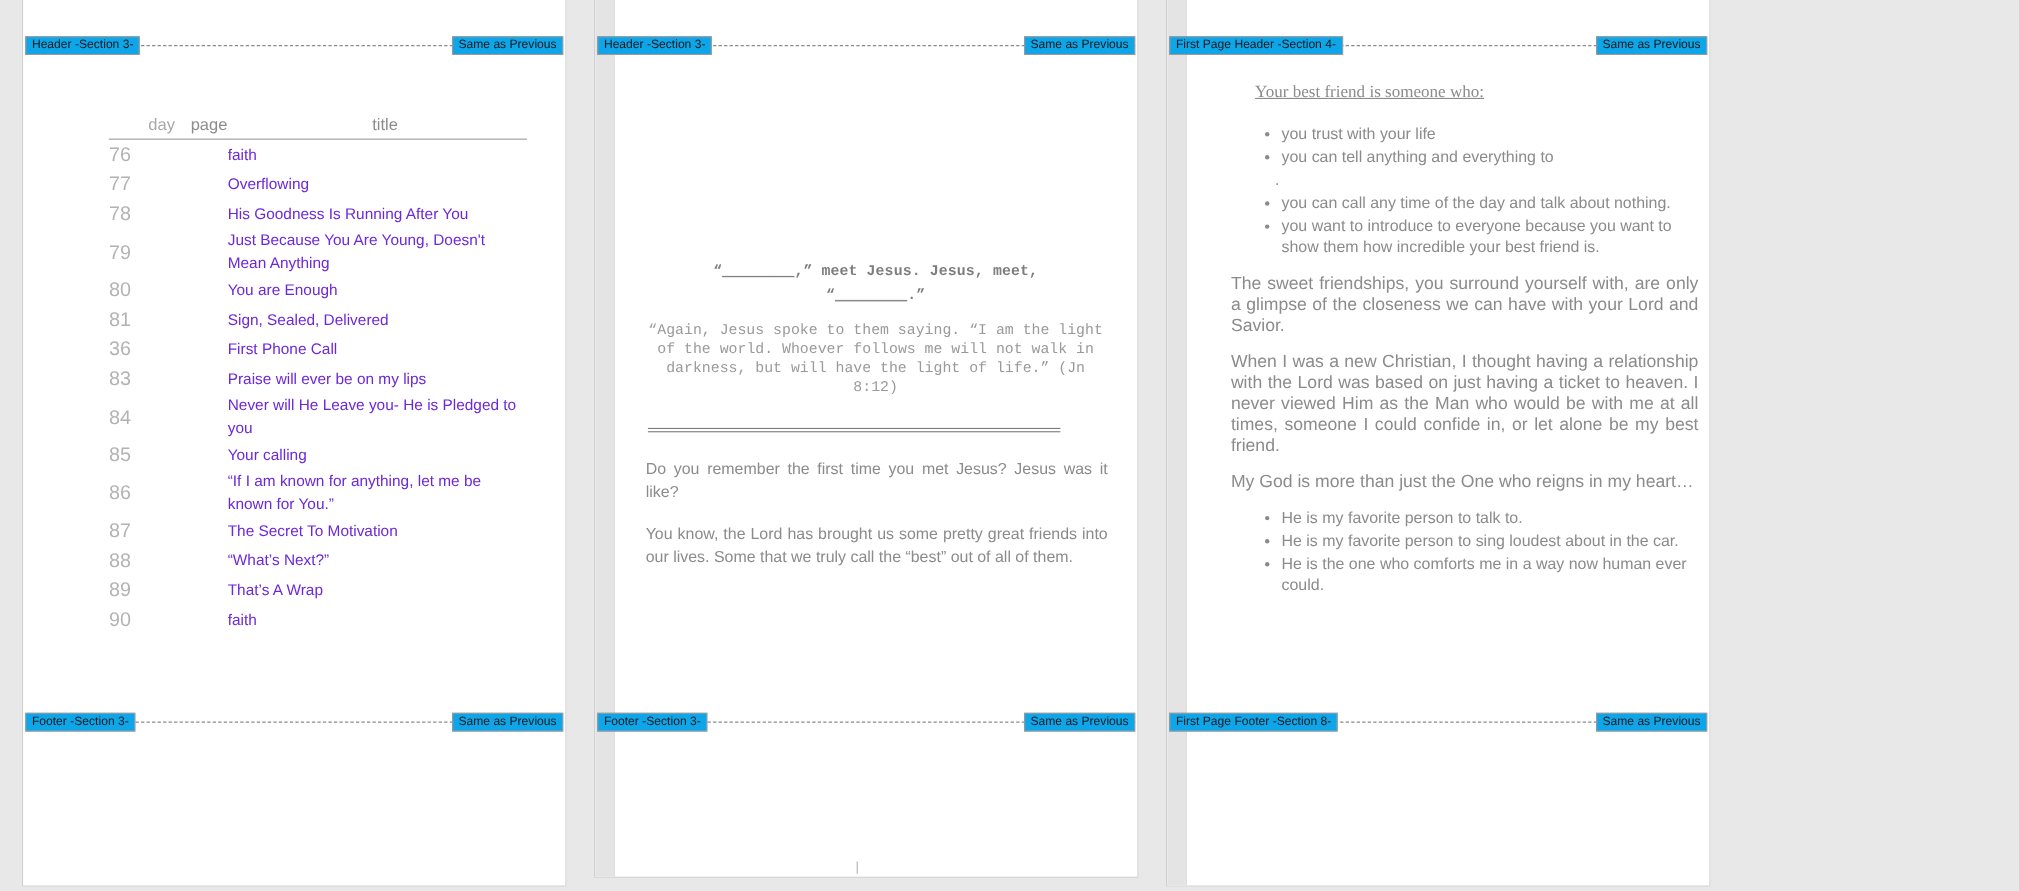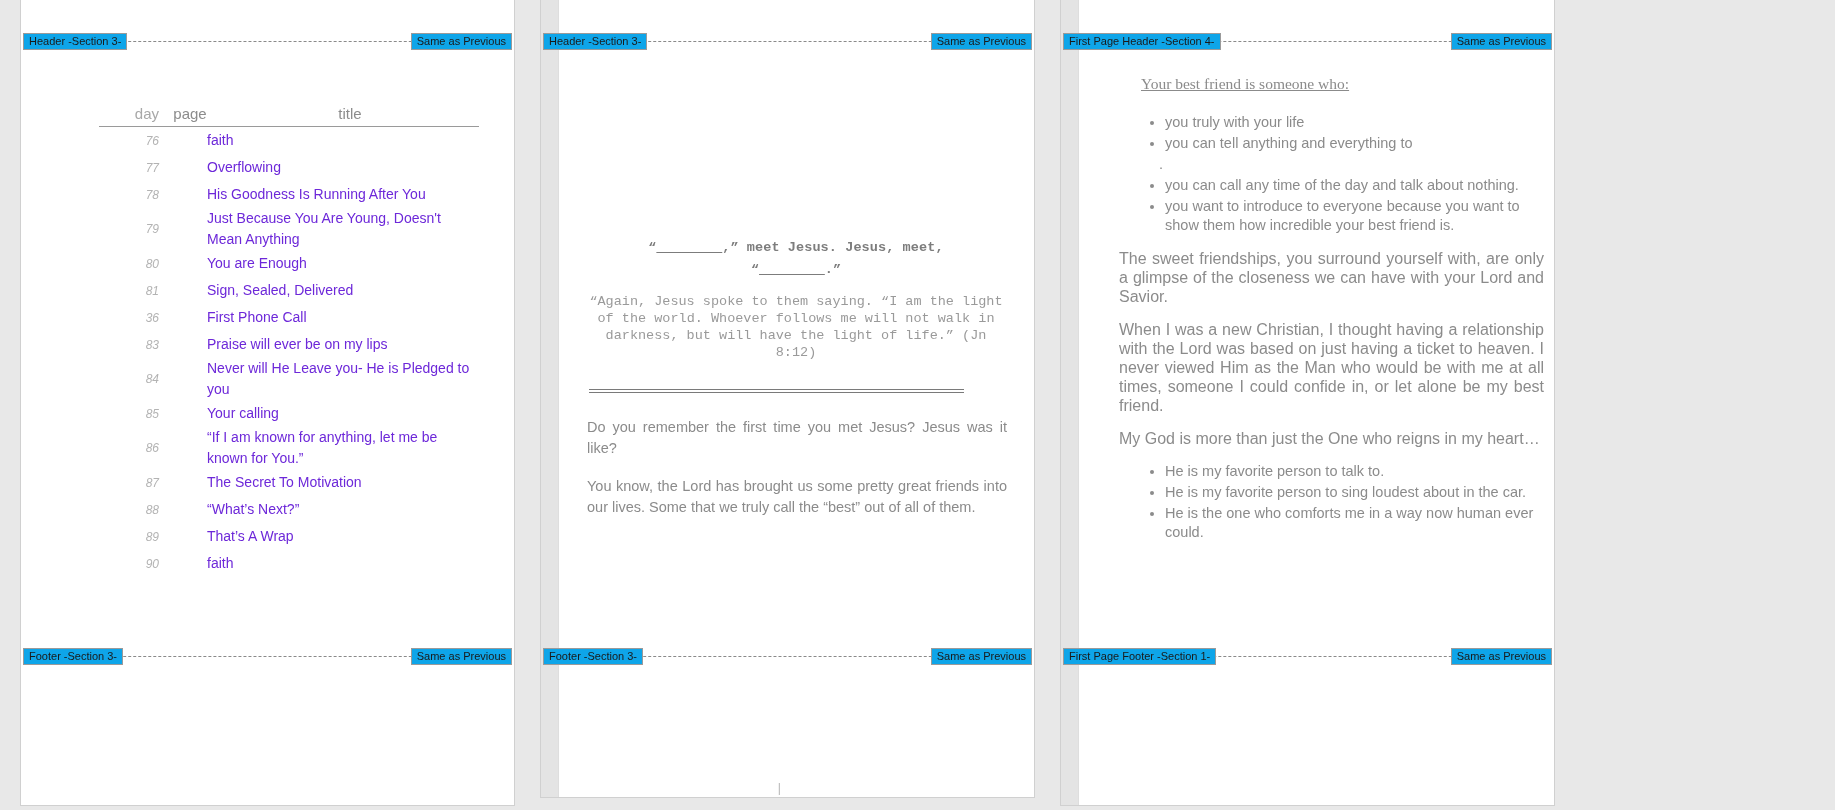--- a/index.html
+++ b/index.html
@@ -81,21 +81,21 @@
     font-size: 15px;
     padding-bottom: 4px;
     border-bottom: 1px solid #9a9a9a;
     color: #a8a8a8;
   }
   .toc-head .c-day   { width: 60px; text-align: right; }
   .toc-head .c-page  { width: 62px; text-align: center; color:#8c8c8c; }
   .toc-head .c-title { flex: 1; text-align: center; color:#8c8c8c; }
 
   .toc-row { display: flex; align-items: center; min-height: 27px; }
-  .toc-row .c-day   { width: 60px; text-align: right; font-size: 12px; color: #b3b3b3; font-style: italic; }
+  .toc-row .c-day   { width: 60px; text-align: left; font-size: 18px; color: #b3b3b3; }
   .toc-row .c-page  { width: 48px; }
   .toc-row .c-title { flex: 1; font-size: 14px; color: #6d28d9; line-height: 21px; }
 
   
   .mono-block {
     position: absolute;
     left: 46px; top: 248px;
     width: 418px;
     font-family: "Liberation Mono", monospace;
     color: #8c8c8c;
@@ -318,38 +318,38 @@
 
     <div class="marker-row hdr-row">
       <div class="dash"></div>
       <div class="marker-tab left">First Page Header -Section 4-</div>
       <div class="marker-tab right">Same as Previous</div>
     </div>
 
     <div class="essay">
       <h2>Your best friend is someone who:</h2>
       <ul id="bullets-top">
-          <li>you truly with your life</li>
+          <li>you trust with your life</li>
           <li>you can tell anything and everything to</li>
           <li class="sub-dot">.</li>
           <li>you can call any time of the day and talk about nothing.</li>
           <li>you want to introduce to everyone because you want to show them how incredible your best friend is.</li>
         </ul>
       <div id="essay-paragraphs">
           <p>The sweet friendships, you surround yourself with, are only a glimpse of the closeness we can have with your Lord and Savior.</p>
           <p>When I was a new Christian, I thought having a relationship with the Lord was based on just having a ticket to heaven.  I never viewed Him as the Man who would be with me at all times, someone I could confide in, or let alone be my best friend.</p>
           <p>My God is more than just the One who reigns in my heart…</p>
         </div>
       <ul id="bullets-bottom">
           <li>He is my favorite person to talk to.</li>
           <li>He is my favorite person to sing loudest about in the car.</li>
           <li>He is the one who comforts me in a way now human ever could.</li>
         </ul>
     </div>
 
     <div class="marker-row ftr-row">
       <div class="dash"></div>
-      <div class="marker-tab left">First Page Footer -Section 1-</div>
+      <div class="marker-tab left">First Page Footer -Section 8-</div>
       <div class="marker-tab right">Same as Previous</div>
     </div>
   </div>
 
 </div>
 
 </body></html>

